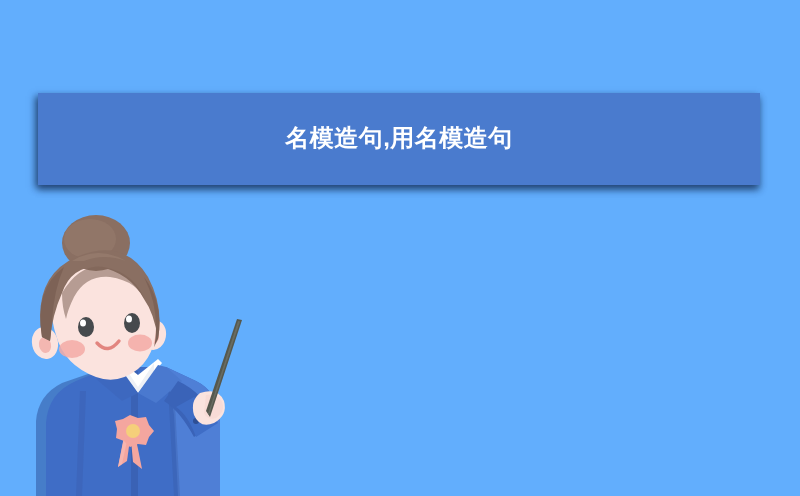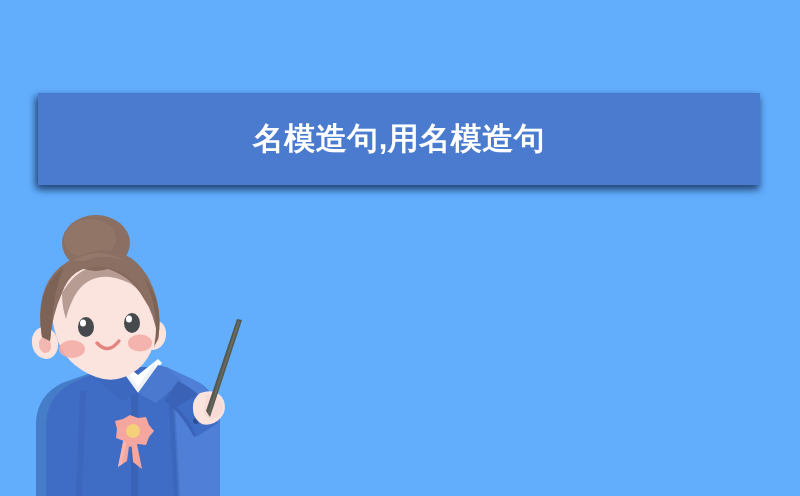--- a/index.html
+++ b/index.html
@@ -31,21 +31,21 @@
     background: #4a7bce;
     box-shadow: -3px 3px 7px rgba(12, 32, 70, 0.55),
                  0px 5px 7px rgba(12, 32, 70, 0.45);
     display: flex;
     align-items: center;
     justify-content: center;
     box-sizing: border-box;
   }
   #title-banner-text {
     color: #ffffff;
-    font-size: 31px;
+    font-size: 24px;
     font-weight: bold;
     letter-spacing: 0.5px;
     line-height: 1;
     white-space: nowrap;
     text-align: center;
     transform: translateY(-1px);
   }
 
   
   #teacher {

